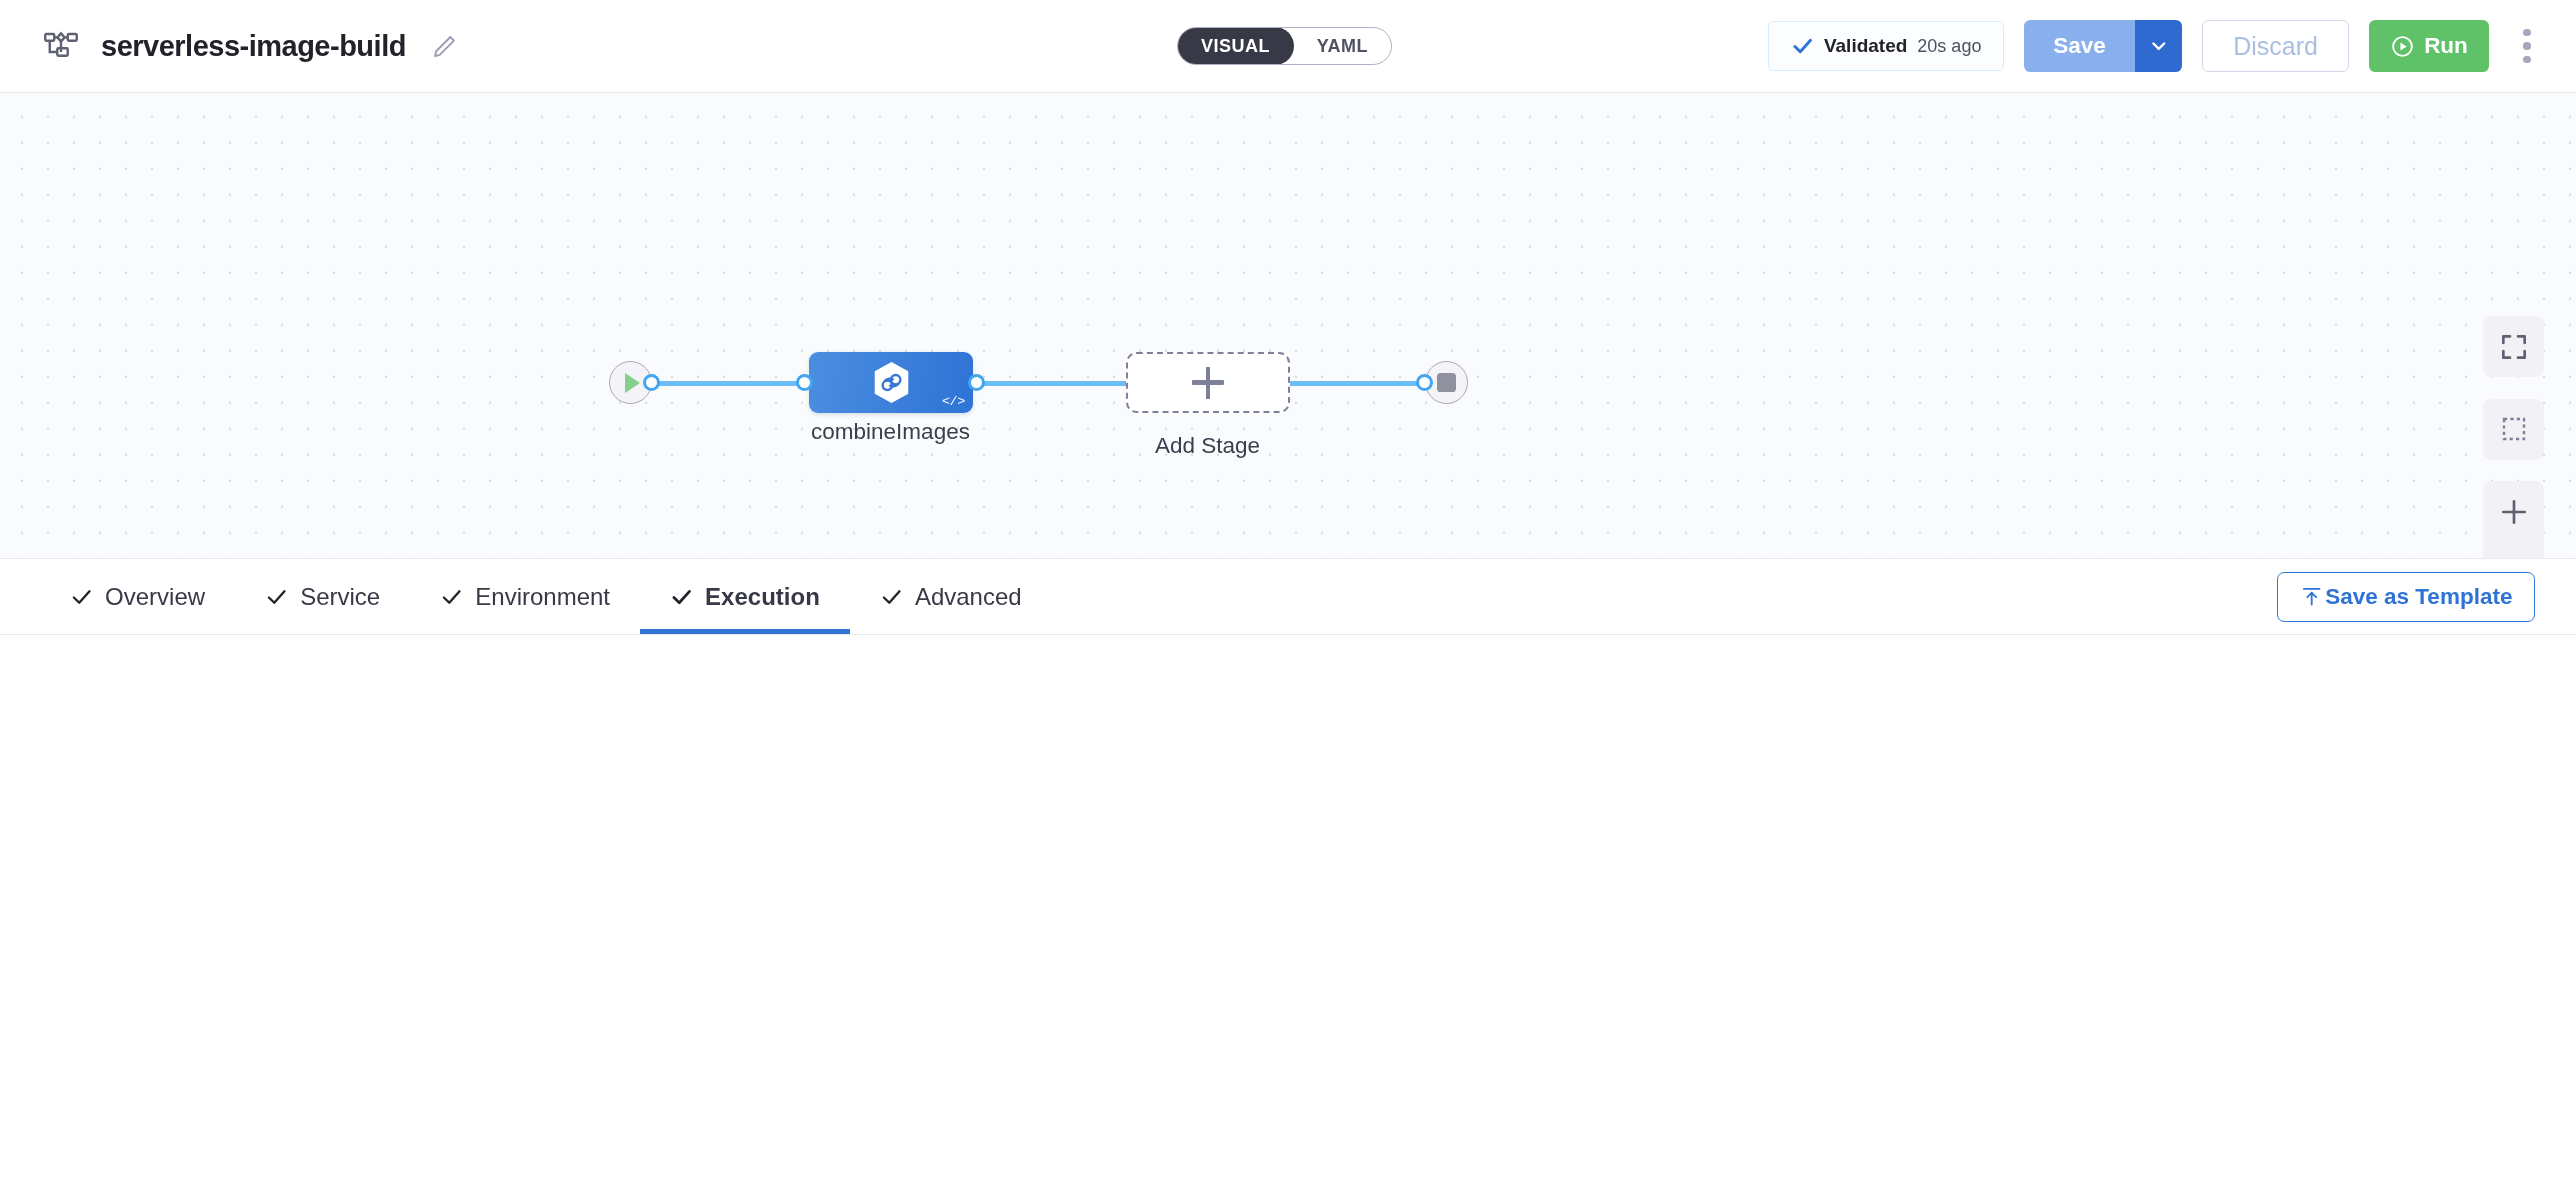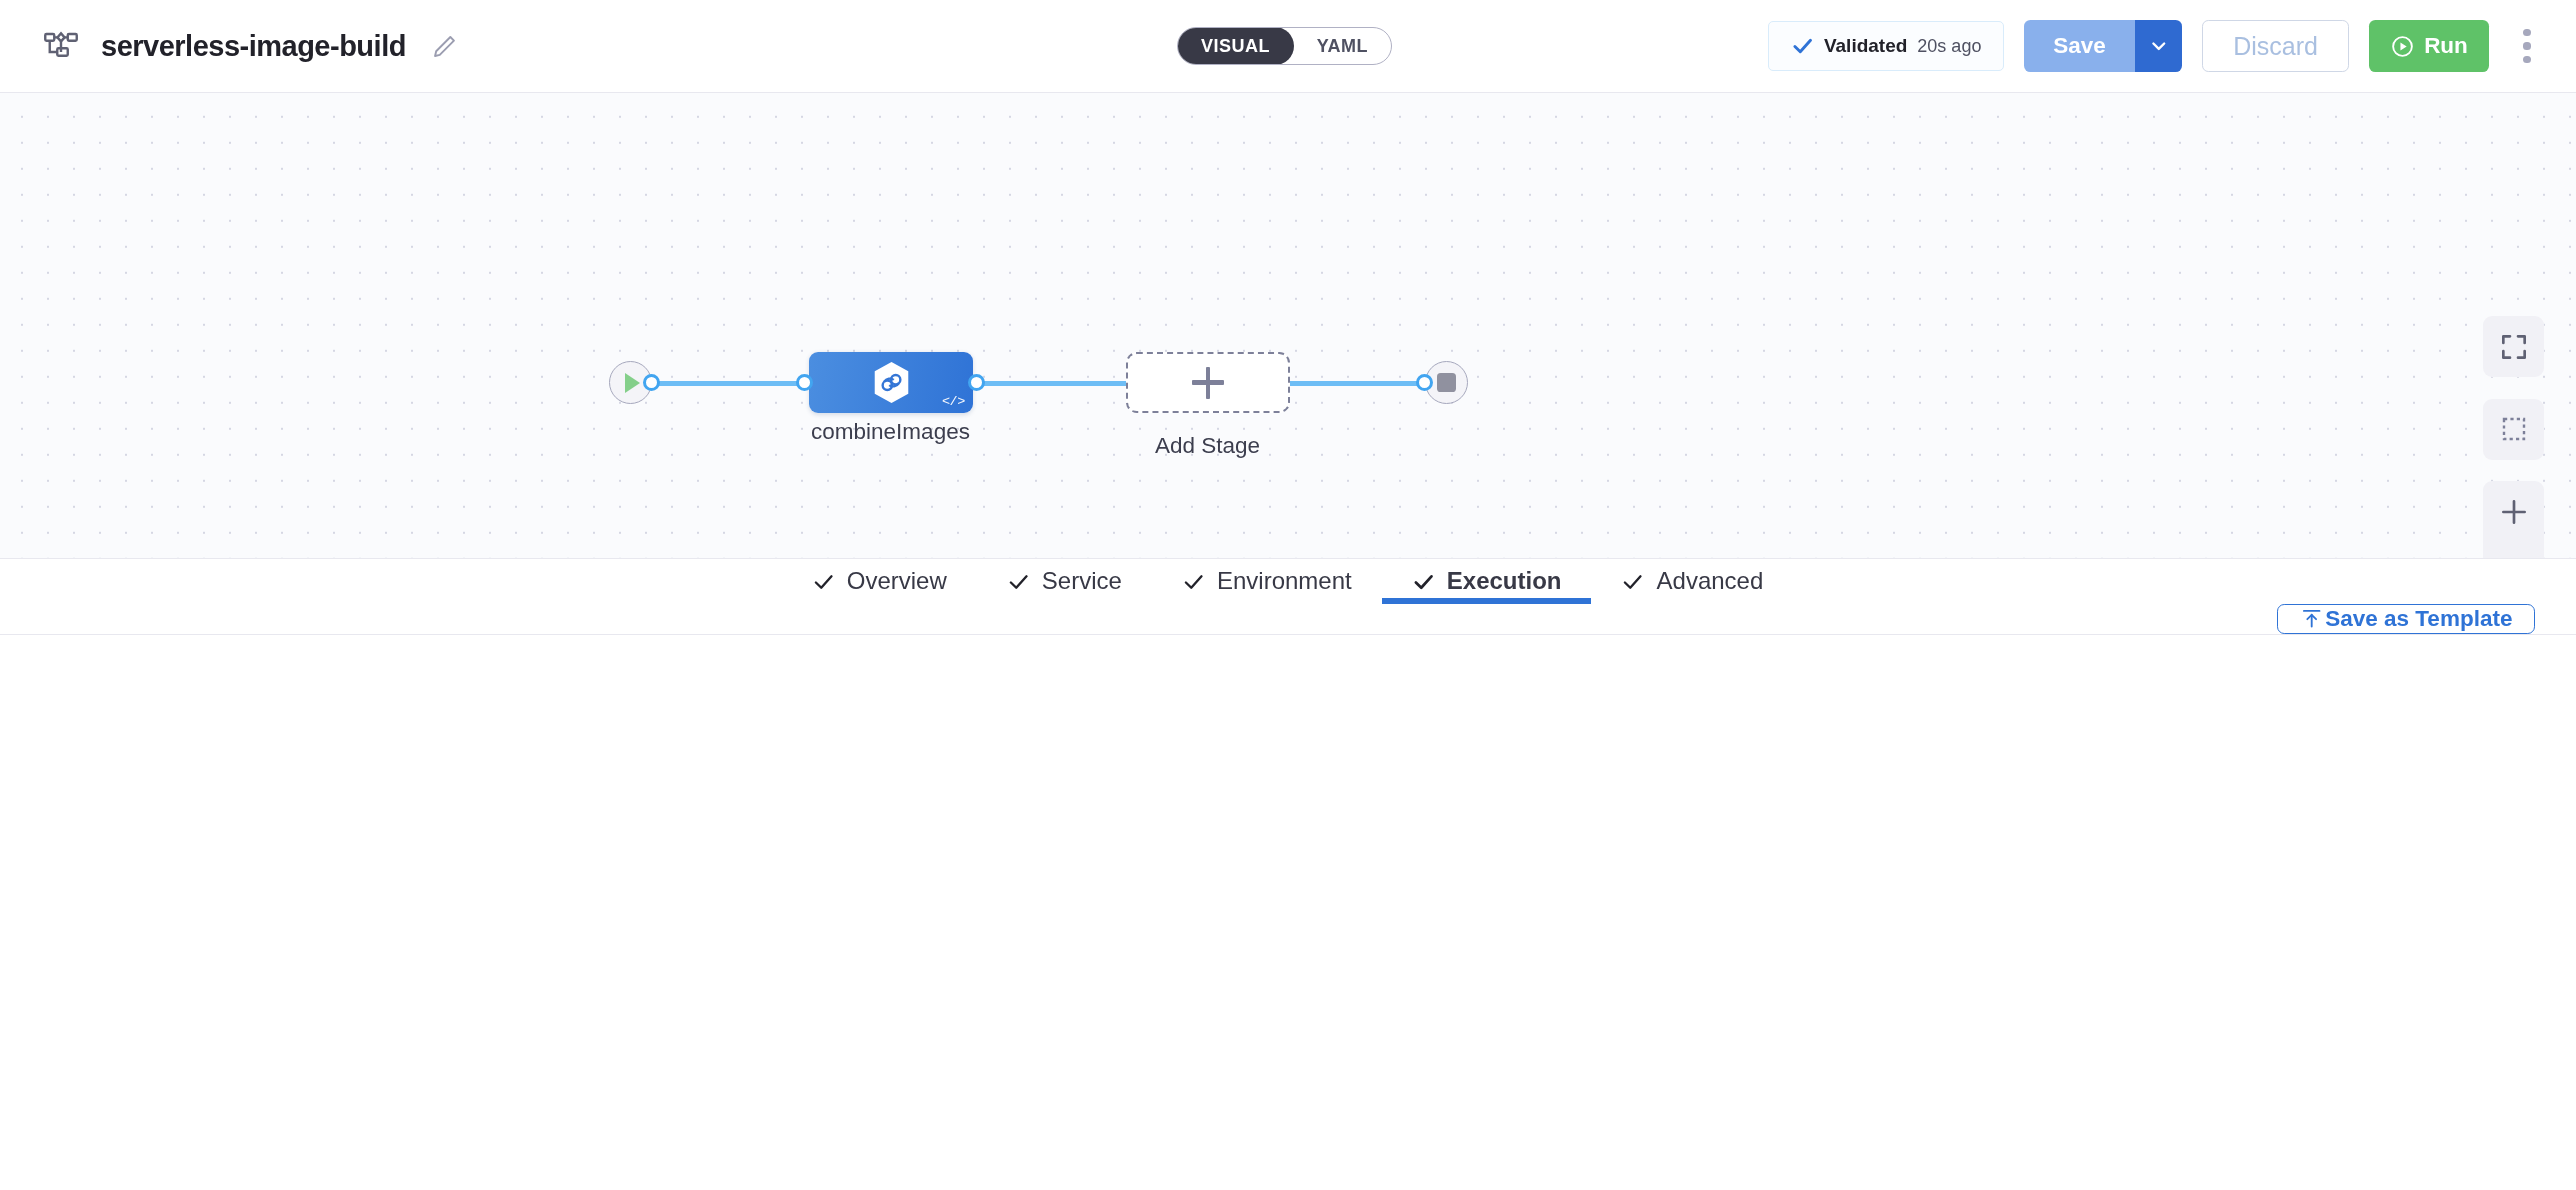--- a/index.html
+++ b/index.html
@@ -247,21 +247,20 @@
 
   
   .tabbar {
     height: 76px;
     background: #ffffff;
     border-bottom: 0.9px solid #e8e8ef;
     display: flex;
     align-items: center;
     padding: 0 41px 0 40px;
     position: relative;
-    flex-direction: column;
   }
   .tabs { display: flex; align-items: center; height: 100%; gap: 0; }
   .tab {
     display: flex; align-items: center; gap: 11.7px;
     height: 100%;
     padding: 0 30px;
     font-size: 24px;
     color: #383946;
     cursor: pointer;
     position: relative;

